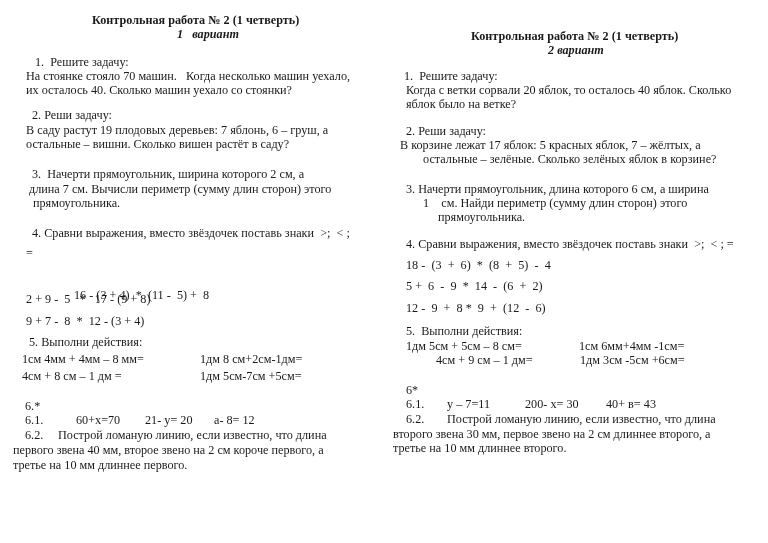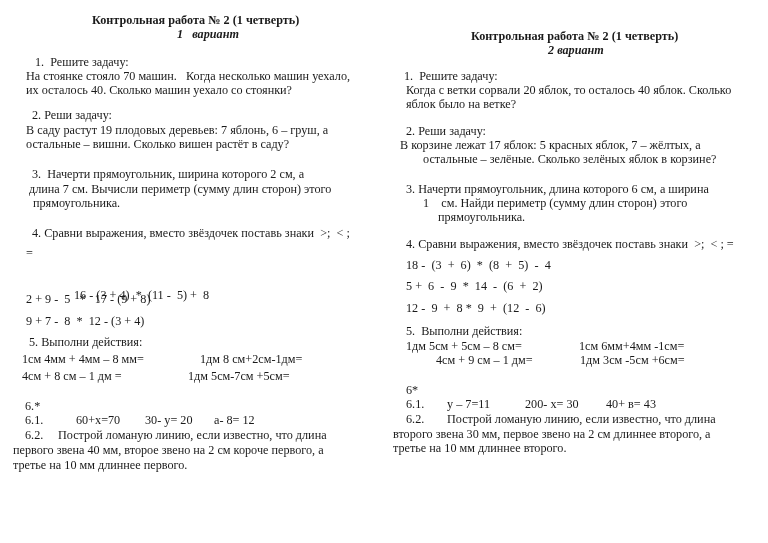--- a/index.html
+++ b/index.html
@@ -31,26 +31,26 @@
   <div class="t" style="left:32px; top:226px;">4. Сравни выражения, вместо звёздочек поставь знаки  &gt;;  &lt; ;</div>
   <div class="t" style="left:26px; top:246px;">=</div>
   <div class="t" style="left:26px; top:288px;margin-left:48px;">16 - (3 + 4)  *  (11 -  5) +  8</div>
   <div class="t" style="left:26px; top:292px;">2 + 9 -  5   *   17 - (9 + 8)</div>
   <div class="t" style="left:26px; top:314px;">9 + 7 -  8  *  12 - (3 + 4)</div>
 
   <div class="t" style="left:29px; top:335px;">5. Выполни действия:</div>
   <div class="t" style="left:22px; top:352px;">1см 4мм + 4мм – 8 мм=</div>
   <div class="t" style="left:200px; top:352px;">1дм 8 см+2см-1дм=</div>
   <div class="t" style="left:22px; top:369px;">4см + 8 см – 1 дм =</div>
-  <div class="t" style="left:188px; top:369px;">1дм 5см-7см +5см=</div>
+  <div class="t" style="left:200px; top:369px;">1дм 5см-7см +5см=</div>
 
   <div class="t" style="left:25px; top:399px;">6.*</div>
   <div class="t" style="left:25px; top:413px;">6.1.</div>
   <div class="t" style="left:76px; top:413px;">60+x=70</div>
-  <div class="t" style="left:145px; top:413px;">30- y= 20</div>
+  <div class="t" style="left:145px; top:413px;">21- y= 20</div>
   <div class="t" style="left:214px; top:413px;">a- 8= 12</div>
   <div class="t" style="left:25px; top:428px;">6.2.</div>
   <div class="t" style="left:58px; top:428px;">Построй ломаную линию, если известно, что длина</div>
   <div class="t" style="left:13px; top:443px;">первого звена 40 мм, второе звено на 2 см короче первого, а</div>
   <div class="t" style="left:13px; top:458px;">третье на 10 мм длиннее первого.</div>
 </div>
 
 <div>
   <div class="t bold" style="left:471px; top:29px;">Контрольная работа № 2 (1 четверть)</div>
   <div class="t ital" style="left:548px; top:43px;">2 вариант</div>

